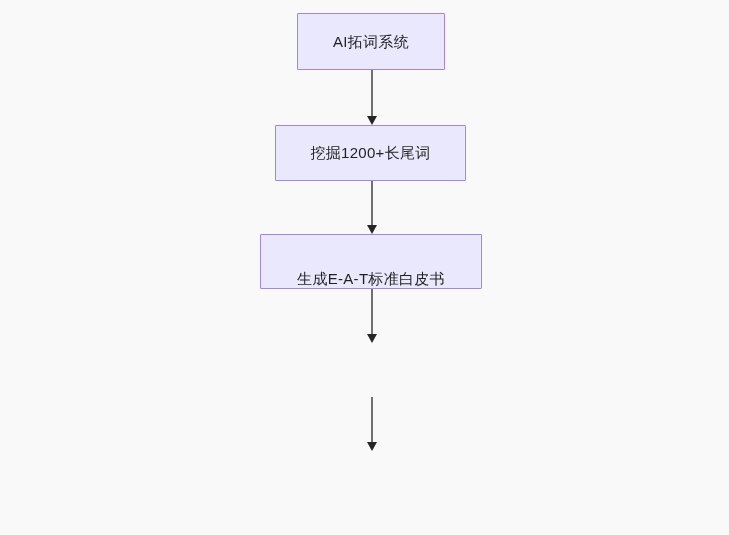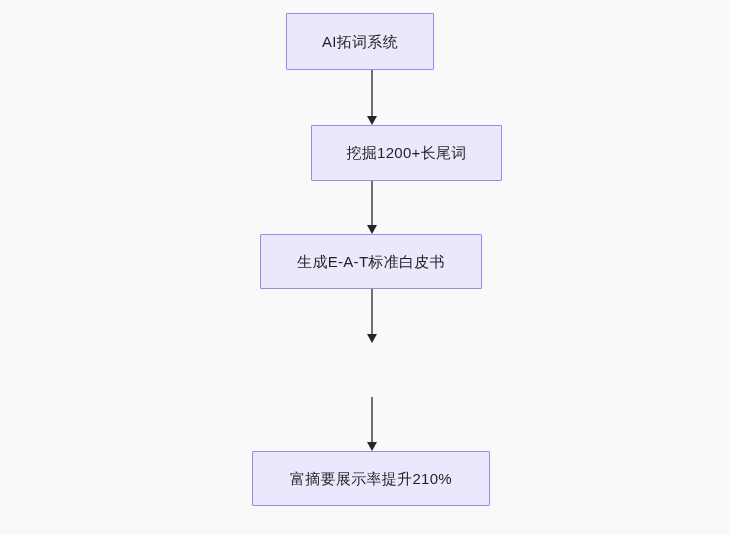--- a/index.html
+++ b/index.html
@@ -78,30 +78,27 @@
   <div class="flow-edge" style="left:371px; top:289px; height:54px;">
     <div class="edge-line" style="height:47px;"></div>
     <div class="edge-head" style="top:45px;"></div>
   </div>
 
   <div class="flow-edge" style="left:371px; top:397px; height:54px;">
     <div class="edge-line" style="height:47px;"></div>
     <div class="edge-head" style="top:45px;"></div>
   </div>
 
-  <div class="flow-node" style="left:286px; top:13px; width:148px; height:57px;">
+  <div class="flow-node" style="left:297px; top:13px; width:148px; height:57px;">
     <span class="node-label">AI拓词系统</span>
   </div>
 
-  <div class="flow-node" style="left:275px; top:125px; width:191px; height:56px;margin-left:36px;">
+  <div class="flow-node" style="left:275px; top:125px; width:191px; height:56px;">
     <span class="node-label">挖掘1200+长尾词</span>
   </div>
 
-  <div class="flow-node" style="left:260px; top:234px; width:222px; height:55px;">
+  <div class="flow-node" style="left:260px; top:234px; width:222px; height:55px;align-items:flex-end;">
     <span class="node-label">生成E-A-T标准白皮书</span>
   </div>
 
 
-  <div class="flow-node" style="left:252px; top:451px; width:238px; height:55px;">
-    <span class="node-label">富摘要展示率提升210%</span>
-  </div>
 
 </div>
 
 </body></html>

